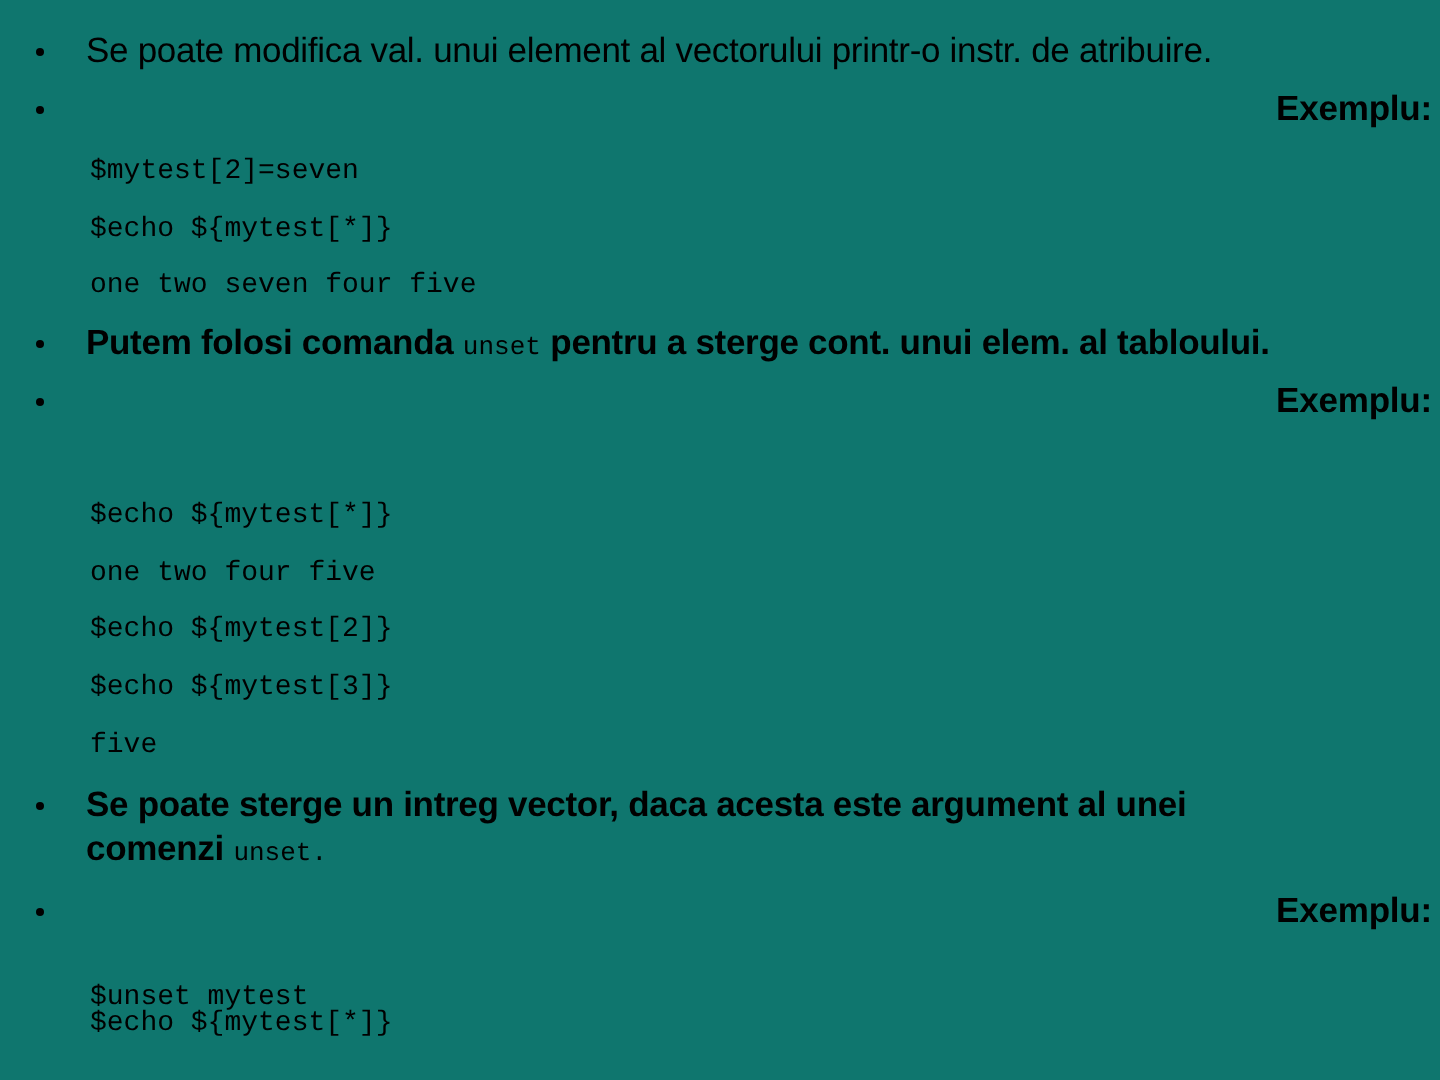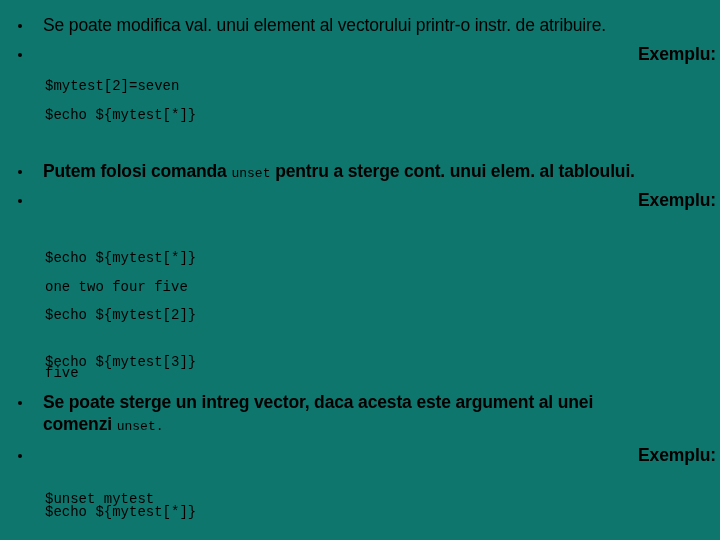--- a/index.html
+++ b/index.html
@@ -105,20 +105,21 @@
     <div class="bullet-cell">
       <span class="bullet-dot"></span>
     </div>
     <div class="body-cell">
       <div class="lead-bold">Exemplu:</div>
     </div>
   </div>
 
   <div class="code-line" style="top:76px;">$mytest[2]=seven</div>
   <div class="code-line" style="top:105px;">$echo ${mytest[*]}</div>
+  <div class="code-line" style="top:133px;">one two seven four five</div>
 
   <div class="row" style="top:160px;">
     <div class="bullet-cell">
       <span class="bullet-dot"></span>
     </div>
     <div class="body-cell">
       <div class="para bold"><span>Putem folosi comanda </span><span class="mono-inline">unset</span><span> pentru a sterge cont. unui elem. al tabloului.</span></div>
     </div>
   </div>
 
@@ -127,21 +128,21 @@
       <span class="bullet-dot"></span>
     </div>
     <div class="body-cell">
       <div class="lead-bold">Exemplu:</div>
     </div>
   </div>
 
   <div class="code-line" style="top:248px;">$echo ${mytest[*]}</div>
   <div class="code-line" style="top:277px;">one two four five</div>
   <div class="code-line" style="top:305px;">$echo ${mytest[2]}</div>
-  <div class="code-line" style="top:352px;text-align:right;">$echo ${mytest[3]}</div>
+  <div class="code-line" style="top:334px;text-align:right;">$echo ${mytest[3]}</div>
   <div class="code-line" style="top:363px;">five</div>
 
   <div class="row" style="top:391px;">
     <div class="bullet-cell">
       <span class="bullet-dot"></span>
     </div>
     <div class="body-cell" style="padding-right:90px;">
       <div class="para bold"><span>Se poate sterge un intreg vector, daca acesta este argument al unei comenzi </span><span class="mono-inline">unset.</span></div>
     </div>
   </div>

